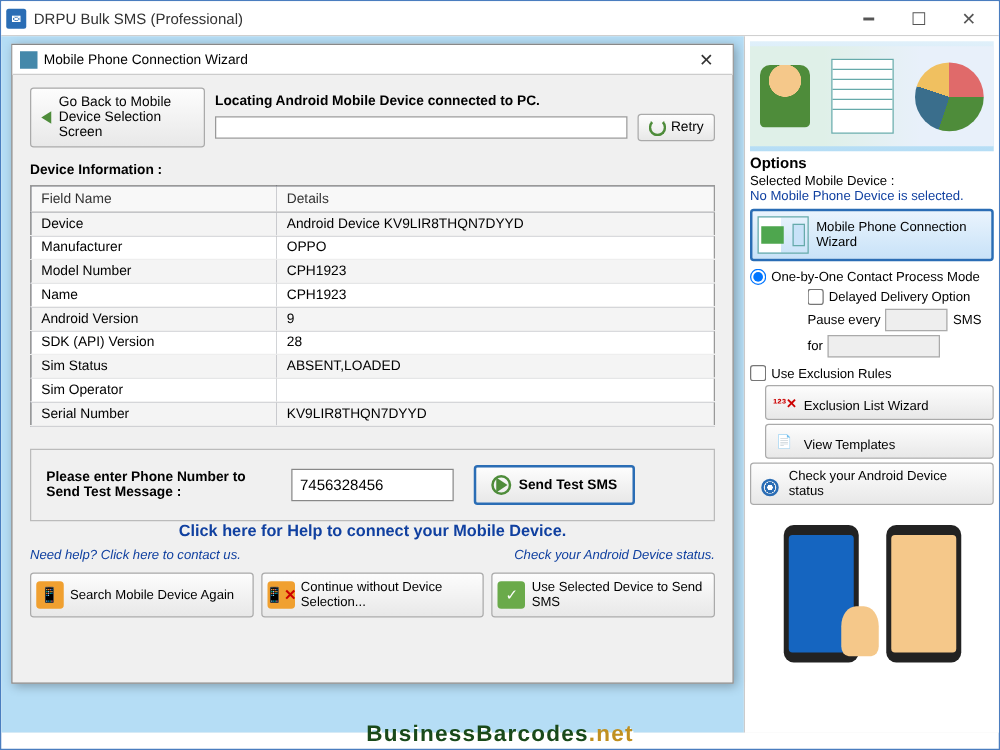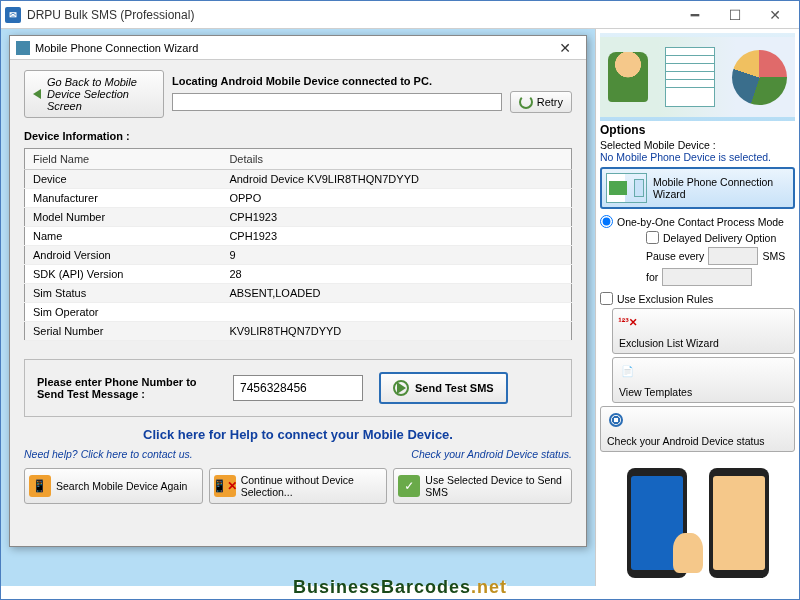--- a/index.html
+++ b/index.html
@@ -24,21 +24,21 @@
 .pie { width: 55px; height: 55px; border-radius: 50%; background: conic-gradient(#e06a6a 0 25%, #4e8c3a 25% 55%, #3a6e8c 55% 80%, #f0c060 80% 100%); }
 
 .dialog { position: absolute; left: 8px; top: 6px; width: 578px; height: 512px; background: #f0f0f0; border: 1px solid #888; box-shadow: 2px 2px 8px rgba(0,0,0,0.3); }
 .dialog-titlebar { height: 24px; background: #fff; border-bottom: 1px solid #ccc; display: flex; align-items: center; padding: 0 6px; }
 .dialog-titlebar .icon { width: 14px; height: 14px; background: #48a; margin-right: 5px; }
 .dialog-titlebar .dtitle { font-size: 11px; flex: 1; }
 .dialog-titlebar .close { width: 30px; text-align: center; font-size: 14px; color: #333; }
 
 .dialog-body { padding: 10px 14px; }
 .top-row { display: flex; align-items: center; gap: 8px; margin-bottom: 12px; }
-.btn-box { background: linear-gradient(#fdfdfd, #e8e8e8); border: 1px solid #aaa; border-radius: 3px; padding: 5px 8px; display: flex; align-items: center; gap: 6px; font-size: 11px; cursor: pointer; font-style: italic; }
+.btn-box { background: linear-gradient(#fdfdfd, #e8e8e8); border: 1px solid #aaa; border-radius: 3px; padding: 5px 8px; display: flex; align-items: center; gap: 6px; font-size: 11px; cursor: pointer; }
 .arrow-left { width: 0; height: 0; border-top: 5px solid transparent; border-bottom: 5px solid transparent; border-right: 8px solid #4e8c3a; }
 
 .locating-area { flex: 1; }
 .locating-title { font-size: 11px; font-weight: bold; margin-bottom: 4px; }
 .progress-row { display: flex; align-items: center; gap: 8px; }
 .progress { flex: 1; height: 18px; background: #fff; border: 1px solid #999; }
 .retry-btn { background: linear-gradient(#fdfdfd, #e8e8e8); border: 1px solid #aaa; border-radius: 3px; padding: 3px 8px; display: flex; align-items: center; gap: 4px; font-size: 11px; }
 .refresh-icon { width: 14px; height: 14px; border: 2px solid #4e8c3a; border-radius: 50%; border-top-color: transparent; }
 
 .section-title { font-size: 11px; font-weight: bold; margin: 6px 0; }
@@ -48,42 +48,42 @@
 .info-table tr:nth-child(odd) td { background: #f4f4f4; }
 .info-table tr:nth-child(even) td { background: #fff; }
 
 .test-row { border: 1px solid #bbb; margin-top: 18px; padding: 12px; display: flex; align-items: center; gap: 16px; }
 .test-label { font-size: 11px; font-weight: bold; width: 180px; }
 .test-input { width: 130px; height: 26px; border: 1px solid #888; padding: 0 6px; font-size: 12px; }
 .send-btn { border: 2px solid #2a6db5; background: linear-gradient(#fdfdfd, #e8e8e8); padding: 6px 12px; display: flex; align-items: center; gap: 6px; font-size: 11px; font-weight: bold; border-radius: 3px; justify-content: space-between; }
 .play-icon { width: 0; height: 0; border-top: 6px solid transparent; border-bottom: 6px solid transparent; border-left: 9px solid #4e8c3a; }
 .play-circle { width: 16px; height: 16px; border: 2px solid #4e8c3a; border-radius: 50%; display: flex; align-items: center; justify-content: center; }
 
-.help-link { text-align: center; color: #1040a0; font-size: 13px; font-weight: bold; margin-top: 10px; cursor: pointer; }
+.help-link { text-align: center; color: #1040a0; font-size: 13px; font-weight: bold; cursor: pointer; }
 .small-links { display: flex; justify-content: space-between; font-size: 10.5px; color: #1040a0; margin-top: 6px; font-style: italic; }
 .bottom-btns { display: flex; gap: 6px; margin-top: 8px; }
 .bottom-btn { flex: 1; background: linear-gradient(#fdfdfd, #e8e8e8); border: 1px solid #aaa; border-radius: 3px; padding: 5px 4px; display: flex; align-items: center; gap: 5px; font-size: 10.5px; }
 .mini-icon { width: 22px; height: 22px; background: #f0a030; border-radius: 3px; display: flex; align-items: center; justify-content: center; color: #fff; font-size: 12px; flex-shrink: 0; }
 .mini-icon.green { background: #6aaa4a; }
 .mini-icon .x { color: #c00; font-weight: bold; }
 
 .options-title { font-size: 12px; font-weight: bold; margin: 2px 0; }
 .sel-label { font-size: 10.5px; }
 .sel-val { font-size: 10.5px; color: #1040a0; margin-bottom: 4px; }
 .wizard-btn { border: 2px solid #2a6db5; background: linear-gradient(#eaf4fd, #c8e2f8); border-radius: 3px; padding: 4px; display: flex; align-items: center; gap: 6px; font-size: 10.5px; margin-bottom: 6px; }
 .wiz-icon { width: 46px; height: 30px; background: linear-gradient(90deg, #fff 45%, transparent 45%); border: 1px solid #6aa; display: flex; align-items: center; justify-content: space-between; padding: 2px; }
 .wiz-icon .mon { width: 18px; height: 14px; background: #4ea64e; }
 .wiz-icon .ph { width: 10px; height: 18px; background: #c8e2f8; border: 1px solid #6aa; }
 
 .radio-row { font-size: 10.5px; display: flex; align-items: center; gap: 4px; margin: 3px 0; }
 .radio-row input { margin: 0; }
 .sub-row { font-size: 10.5px; display: flex; align-items: center; gap: 4px; margin: 3px 0 3px 14px; padding-left: 32px; }
 .sub-row .inp { width: 50px; height: 18px; background: #eee; border: 1px solid #aaa; }
 .chk-row { font-size: 10.5px; display: flex; align-items: center; gap: 4px; margin: 6px 0 3px 0; }
-.side-btn { background: linear-gradient(#fdfdfd, #e8e8e8); border: 1px solid #aaa; border-radius: 3px; padding: 4px 6px; display: flex; align-items: flex-start; gap: 6px; font-size: 10.5px; margin: 3px 0 3px 12px; flex-direction: column; }
+.side-btn { background: linear-gradient(#fdfdfd, #e8e8e8); border: 1px solid #aaa; border-radius: 3px; padding: 4px 6px; display: flex; align-items: flex-end; gap: 6px; font-size: 10.5px; margin: 3px 0 3px 12px; }
 .side-btn.full { margin-left: 0; }
 .side-icon { width: 18px; height: 18px; display: flex; align-items: center; justify-content: center; flex-shrink: 0; }
 .gear { width: 14px; height: 14px; border-radius: 50%; background: radial-gradient(circle, #fff 30%, #2a6db5 31% 60%, transparent 61%); border: 2px solid #2a6db5; }
 
 .phones { margin-top: 6px; height: 130px; display: flex; align-items: center; justify-content: center; gap: 6px; }
 .phone { width: 60px; height: 110px; background: #222; border-radius: 8px; padding: 8px 4px; }
 .phone .screen { width: 100%; height: 100%; background: #1565c0; border-radius: 3px; }
 .phone.p2 .screen { background: #f5c88a; }
 .hand { width: 30px; height: 40px; background: #f5c88a; border-radius: 40% 40% 20% 20%; margin-top: 60px; margin-left: -20px; position: relative; z-index: 2; }
 

